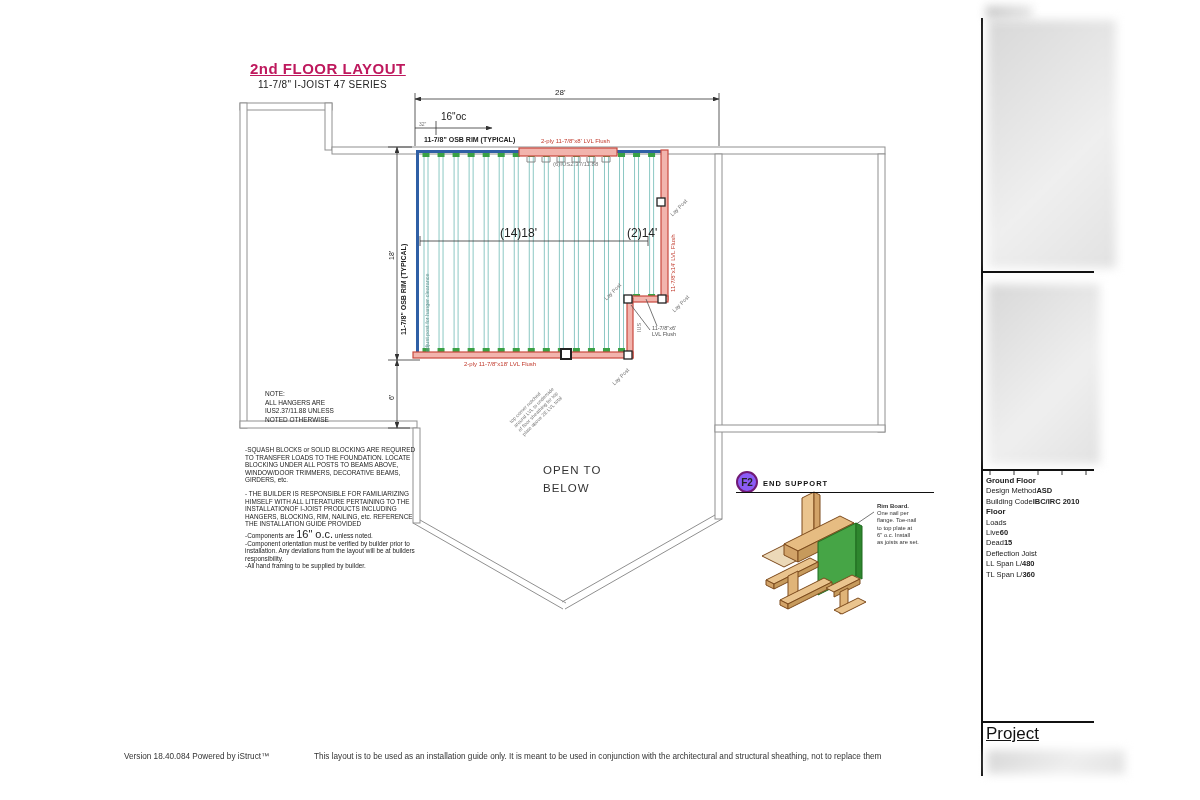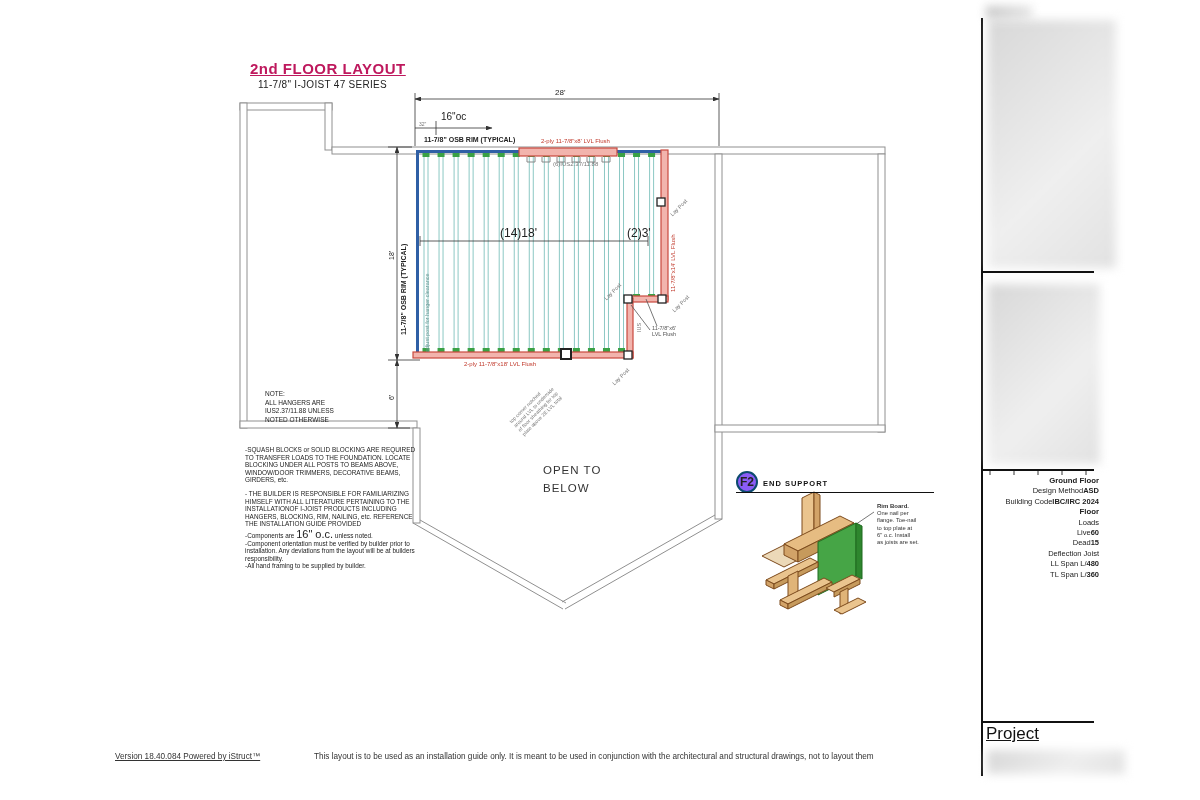--- a/index.html
+++ b/index.html
@@ -14,31 +14,31 @@
   .title-main{font-size:15px;font-weight:bold;text-decoration:underline;letter-spacing:.5px;color:#be185d;}
   .title-sub{font-size:10px;color:#222;letter-spacing:.3px;}
   .t7{font-size:7px;} .t7b{font-size:7px;font-weight:600;}
   .t6{font-size:6px;} .t55{font-size:5.5px;} .t5{font-size:5px;}
   .t8{font-size:12px;}
   .red{color:#c0392b;} .gray{color:#777;} .teal{color:#6a9a96;}
   .note-block{font-size:6.5px;line-height:8.5px;color:#222;}
   .notes-par{position:absolute;width:178px;font-size:6.4px;line-height:7.6px;color:#222;}
   .big-oc{font-size:11px;}
   .open-below{font-size:11.5px;letter-spacing:1px;color:#333;white-space:pre-line;line-height:18px;}
-  .f2-circle{width:18px;height:18px;border:2px solid #0c4a6e;border-radius:50%;
-    display:flex;align-items:center;justify-content:center;font-size:12px;font-weight:bold;background:#8b5cf6;}
+  .f2-circle{width:18px;height:18px;border:2px solid #701a75;border-radius:50%;
+    display:flex;align-items:center;justify-content:center;font-size:10px;font-weight:bold;background:#8b5cf6;}
   .f2-title{font-size:7.5px;font-weight:bold;letter-spacing:1px;color:#111;}
   .f2-rule{border-top:1.5px solid #111;width:198px;}
   .rim-label{font-size:5.8px;line-height:7.2px;color:#333;width:64px;}
   .rim-label .rt{font-weight:bold;font-size:6px;}
   .footer-text{font-size:8.2px;color:#333;}
   .side-line{background:#111;}
   .blurblock{filter:blur(5px);background:linear-gradient(135deg,#d8d8d8,#efefef 60%,#e2e2e2);}
   .side-table{width:113px;font-size:7.5px;color:#222;}
-  .side-row{display:flex;justify-content:flex-end;line-height:10.4px;}
+  .side-row{display:flex;justify-content:flex-start;line-height:10.4px;}
   .side-row .v{font-weight:bold;text-align:right;}
   .side-bold{font-weight:bold;font-size:7.8px;}
   .project{font-size:17px;color:#111;text-decoration:underline;font-family:"Liberation Sans",sans-serif;}
   .dim8{font-size:8px;color:#222;}
   .dim10{font-size:10px;color:#222;}
 </style>
 </head>
 <body>
 
 <svg class="abs" width="1200" height="800" viewBox="0 0 1200 800" style="left:0;top:0;">
@@ -219,21 +219,21 @@
 
 <div class="lbl title-main" style="left:250px;top:60px;">2nd FLOOR LAYOUT</div>
 <div class="lbl title-sub" style="left:258px;top:79px;">11-7/8" I-JOIST 47 SERIES</div>
 
 <div class="lbl dim8" style="left:555px;top:88px;">28'</div>
 <div class="lbl dim10" style="left:441px;top:111px;">16"oc</div>
 <div class="lbl t5 gray" style="left:419px;top:121px;">32"</div>
 <div class="vtext t7" style="left:388px;top:260px;">18'</div>
 <div class="vtext t7" style="left:388px;top:400px;">6'</div>
 <div class="lbl t8" style="left:500px;top:226px;">(14)18'</div>
-<div class="lbl t8" style="left:627px;top:226px;">(2)3'</div>
+<div class="lbl t8" style="left:627px;top:226px;">(2)14'</div>
 
 <div class="lbl t7b" style="left:424px;top:136px;">11-7/8" OSB RIM (TYPICAL)</div>
 <div class="lbl t6 red" style="left:541px;top:138px;">2-ply 11-7/8"x8' LVL Flush</div>
 <div class="lbl t6 gray" style="left:553px;top:161px;">(6)IUS2.37/11.88</div>
 <div class="vtext t7b" style="left:400px;top:335px;">11-7/8" OSB RIM (TYPICAL)</div>
 <div class="vtext t55 teal" style="left:424px;top:352px;">adjust post for hanger clearance</div>
 <div class="vtext t6 red" style="left:670px;top:292px;">11-7/8"x14' LVL Flush</div>
 <div class="lbl t6 red" style="left:464px;top:361px;">2-ply 11-7/8"x18' LVL Flush</div>
 
 <div class="dtext t55 gray" style="left:669px;top:213px;">Lay Post</div>
@@ -295,21 +295,21 @@
   <div class="side-row">
       <span class="side-bold">Ground Floor</span>
       <span class="v"></span>
     </div>
   <div class="side-row">
       <span>Design Method</span>
       <span class="v">ASD</span>
     </div>
   <div class="side-row">
       <span>Building Code</span>
-      <span class="v">IBC/IRC 2024</span>
+      <span class="v">IBC/IRC 2010</span>
     </div>
   <div class="side-row">
       <span class="side-bold">Floor</span>
       <span class="v"></span>
     </div>
   <div class="side-row">
       <span>Loads</span>
       <span class="v"></span>
     </div>
   <div class="side-row">
@@ -331,14 +331,14 @@
   <div class="side-row">
       <span>TL Span  L/</span>
       <span class="v">360</span>
     </div>
 </div>
 
 <div class="abs side-line" style="left:982px;top:721px;width:112px;height:1.5px;"></div>
 <div class="lbl project" style="left:986px;top:724px;">Project</div>
 <div class="abs blurblock" style="left:987px;top:750px;width:138px;height:24px;"></div>
 
-<div class="lbl footer-text" style="left:115px;top:752px;text-decoration:underline;">Version 18.40.084 Powered by iStruct™</div>
-<div class="lbl footer-text" style="left:314px;top:752px;">This layout is to be used as an installation guide only.  It is meant to be used in conjunction with the architectural and structural drawings, not to layout them</div>
+<div class="lbl footer-text" style="left:124px;top:752px;">Version 18.40.084 Powered by iStruct™</div>
+<div class="lbl footer-text" style="left:314px;top:752px;">This layout is to be used as an installation guide only.  It is meant to be used in conjunction with the architectural and structural sheathing, not to replace them</div>
 
 </body></html>

